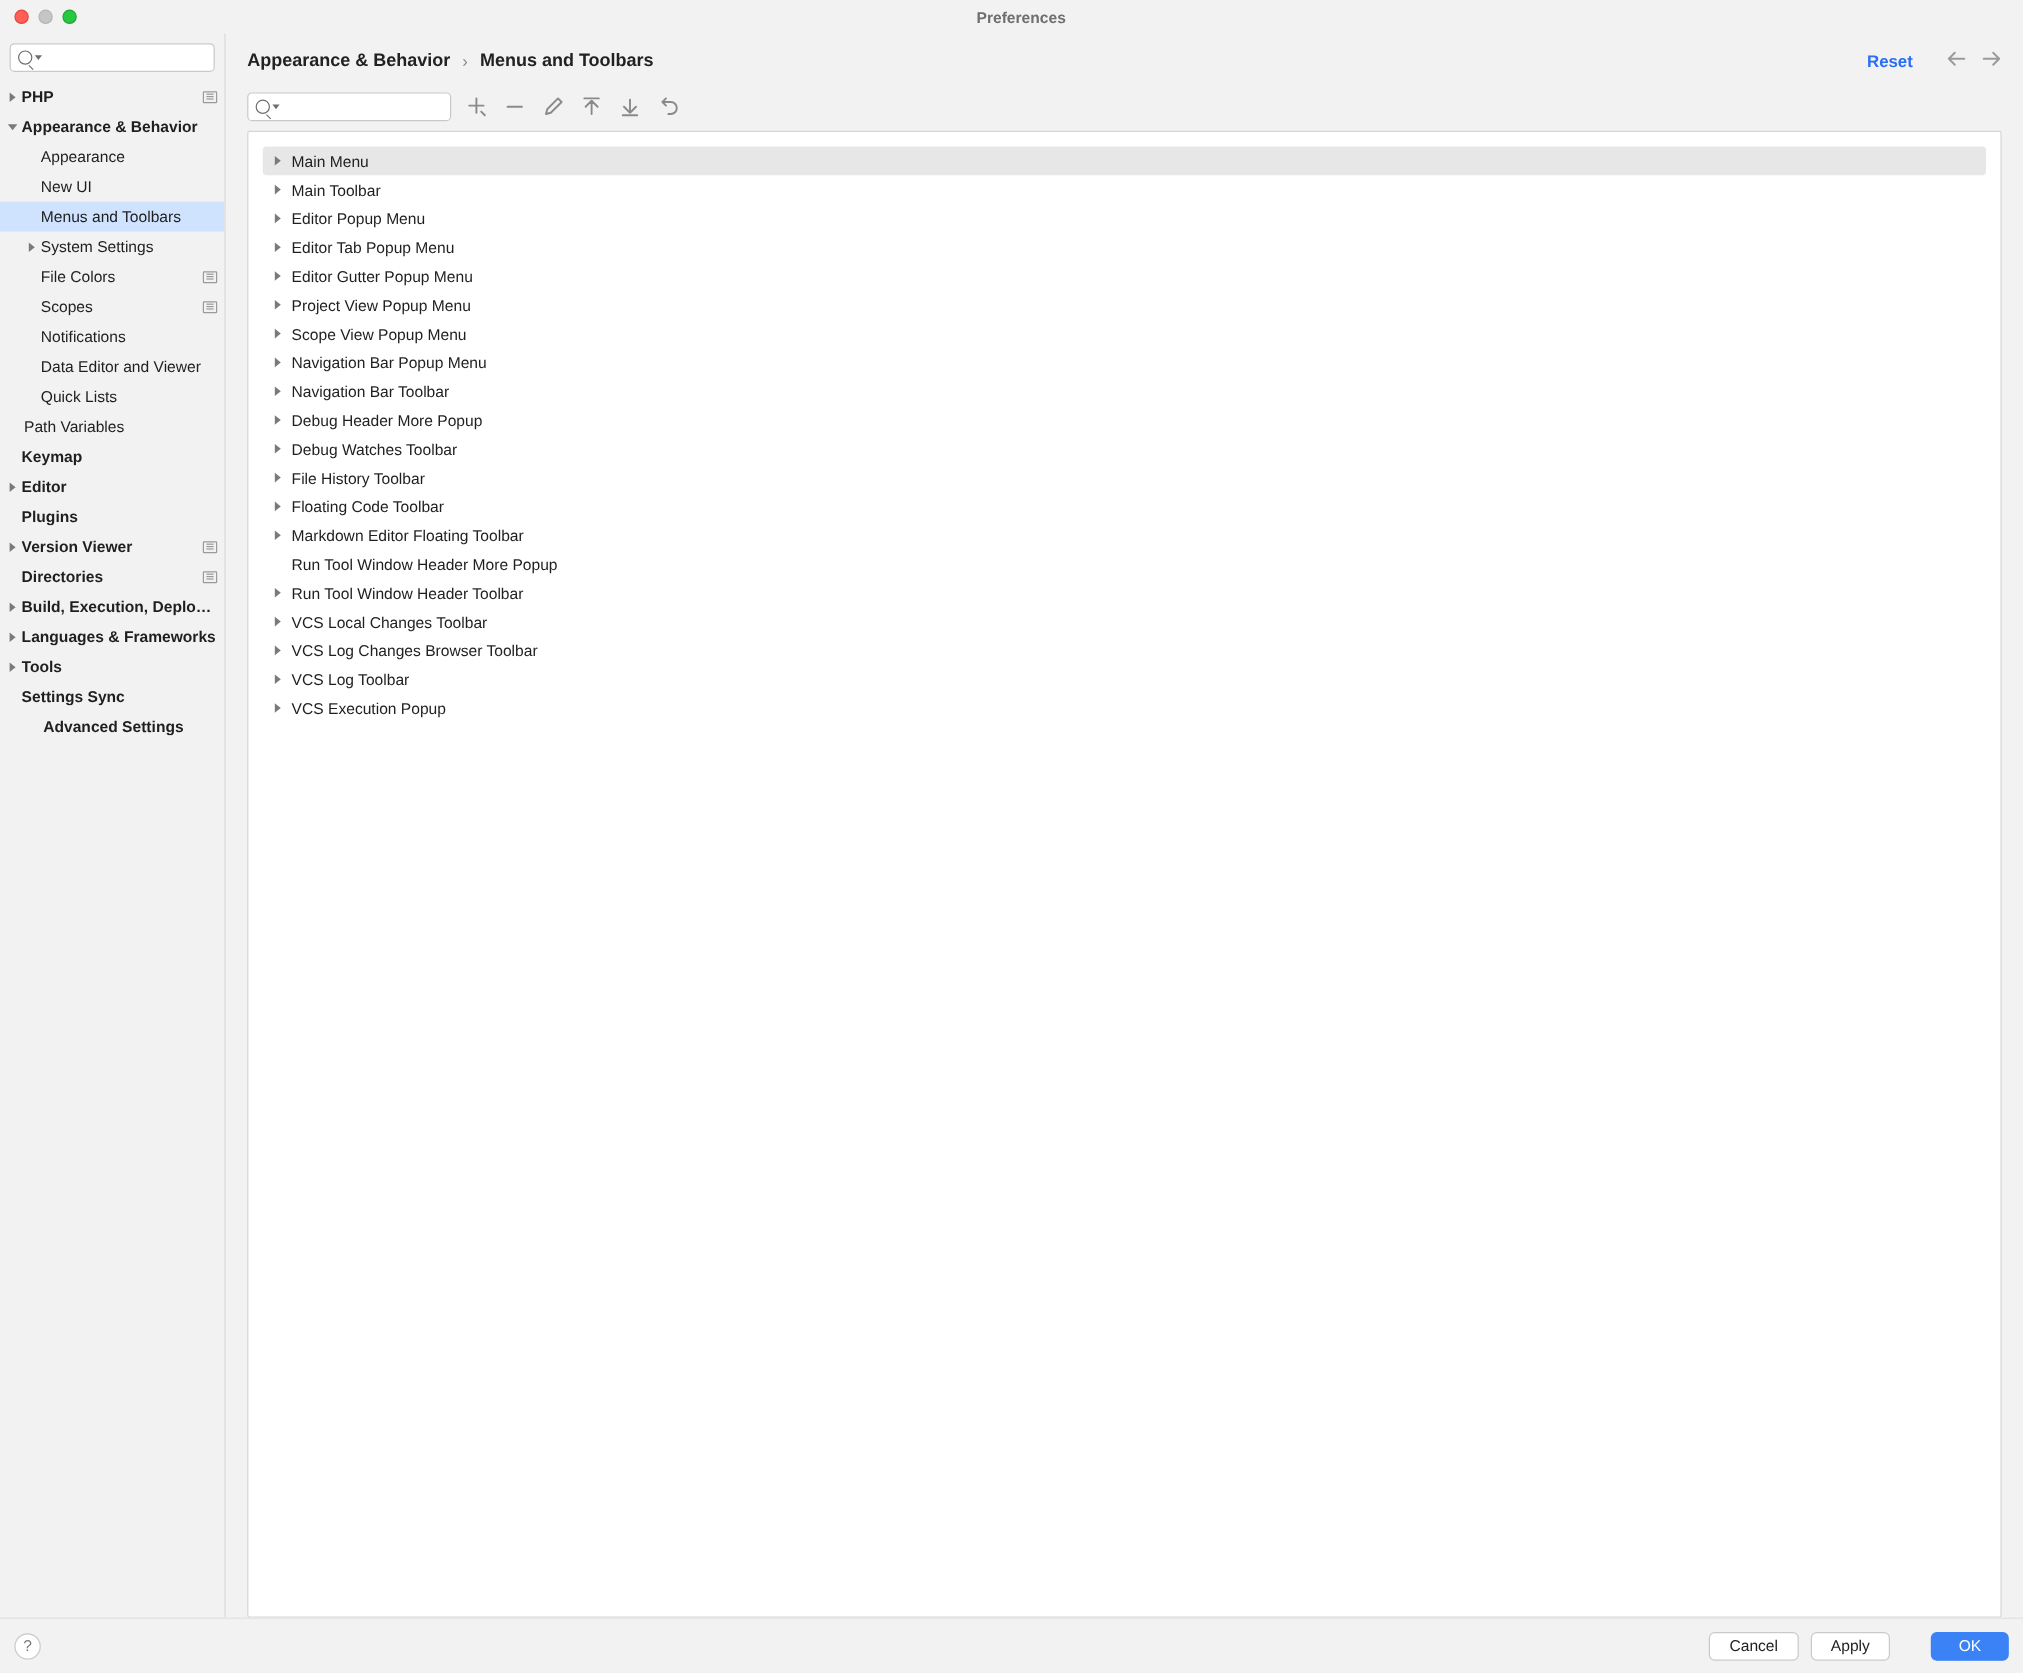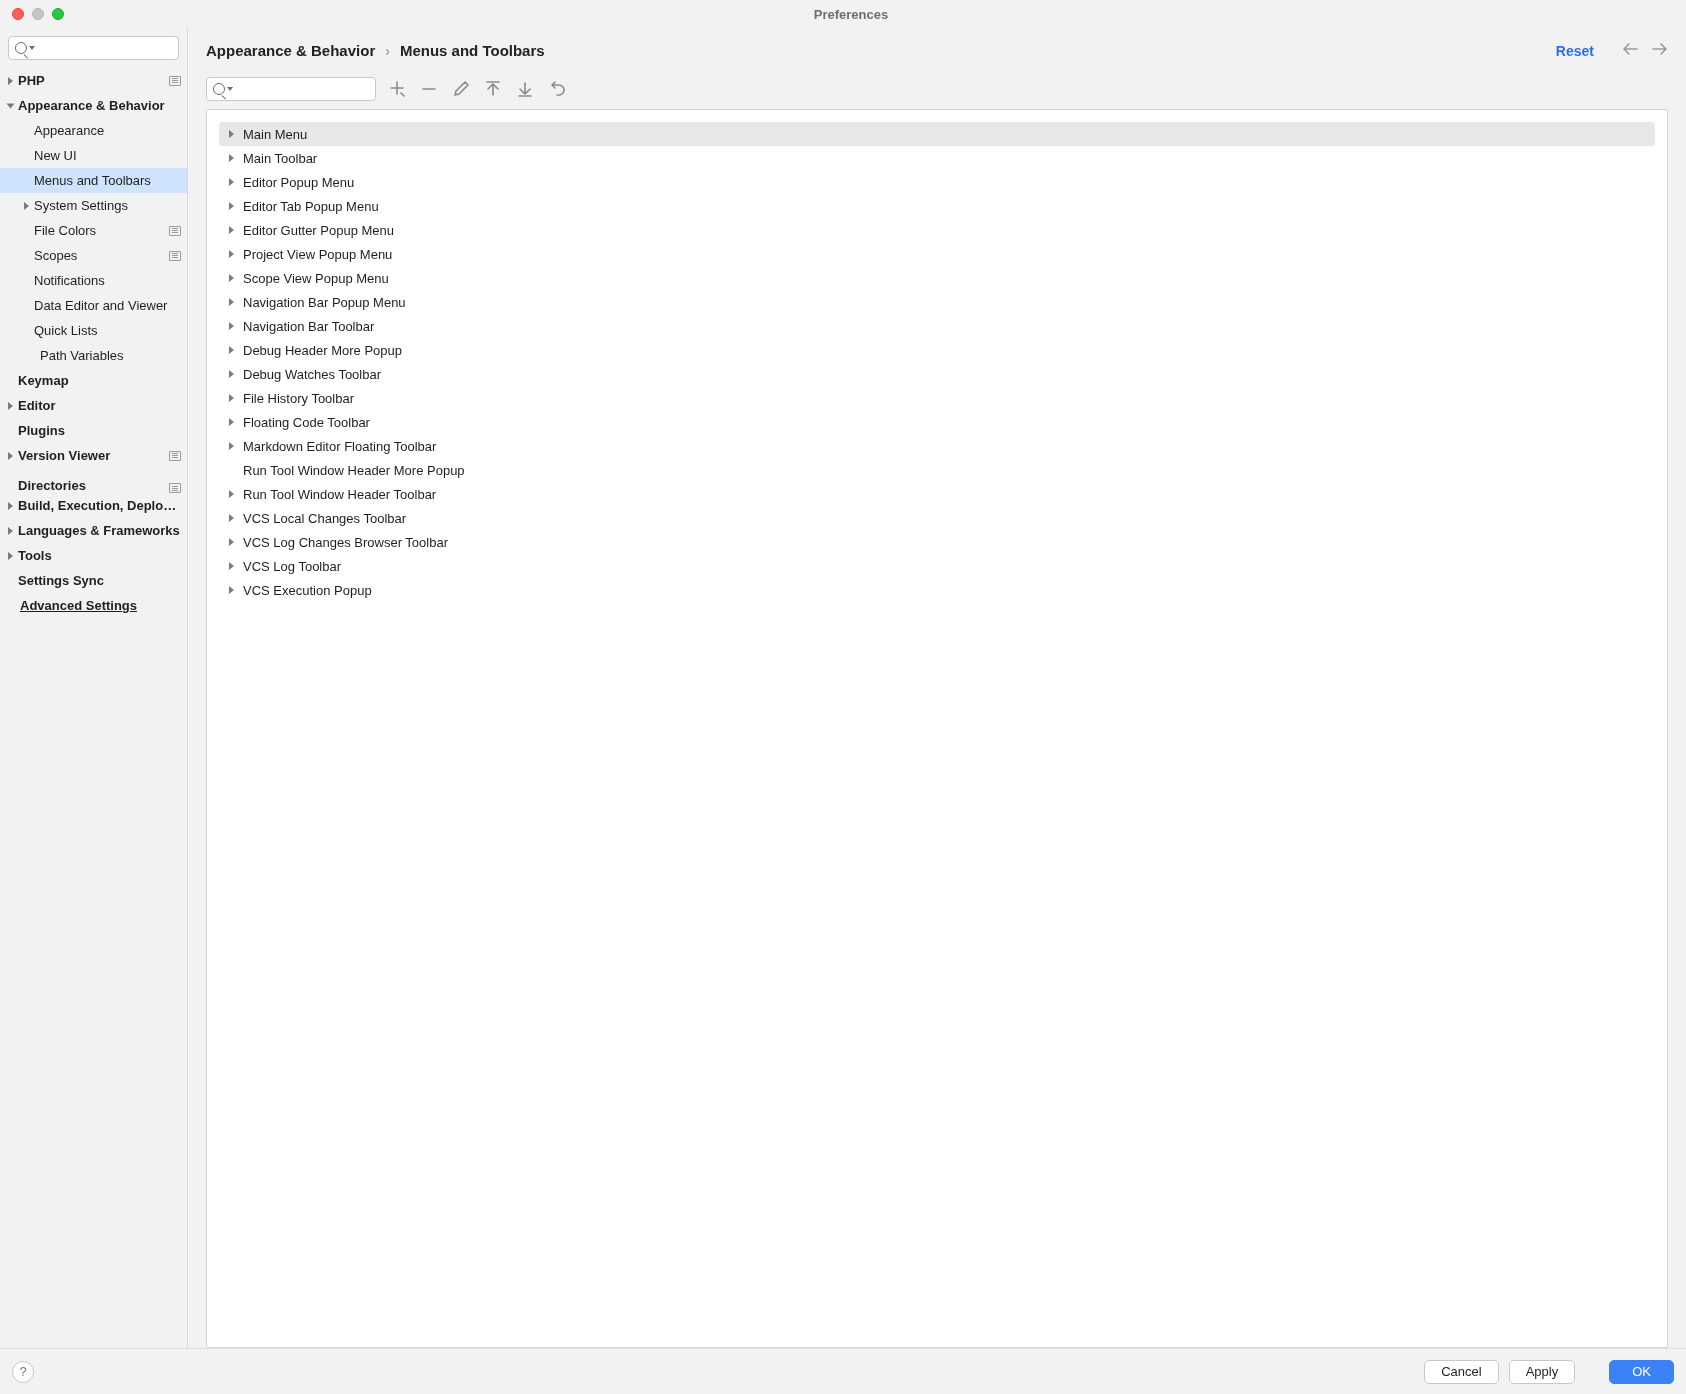--- a/index.html
+++ b/index.html
@@ -348,21 +348,21 @@
             <span class="tree-label">Notifications</span>
           </div>
           <div class="tree-row" style="padding-left: 18px;">
             <span class="arrow-cell"></span>
             <span class="tree-label">Data Editor and Viewer</span>
           </div>
           <div class="tree-row" style="padding-left: 18px;">
             <span class="arrow-cell"></span>
             <span class="tree-label">Quick Lists</span>
           </div>
-          <div class="tree-row" style="padding-left: 24px;">
+          <div class="tree-row" style="padding-left: 4px;">
             <span class="arrow-cell"></span>
             <span class="tree-label">Path Variables</span>
           </div>
           <div class="tree-row" style="padding-left: 2px;">
             <span class="arrow-cell"></span>
             <span class="tree-label bold">Keymap</span>
           </div>
           <div class="tree-row" style="padding-left: 2px;">
             <span class="arrow-cell">
               <span class="chev"></span>
@@ -373,21 +373,21 @@
             <span class="arrow-cell"></span>
             <span class="tree-label bold">Plugins</span>
           </div>
           <div class="tree-row" style="padding-left: 2px;">
             <span class="arrow-cell">
               <span class="chev"></span>
             </span>
             <span class="tree-label bold">Version Viewer</span>
             <span class="badge-right"></span>
           </div>
-          <div class="tree-row" style="padding-left: 2px; align-items: flex-end;">
+          <div class="tree-row" style="padding-left: 2px;">
             <span class="arrow-cell"></span>
             <span class="tree-label bold">Directories</span>
             <span class="badge-right"></span>
           </div>
           <div class="tree-row" style="padding-left: 2px;">
             <span class="arrow-cell">
               <span class="chev"></span>
             </span>
             <span class="tree-label bold">Build, Execution, Deployment</span>
           </div>
@@ -400,21 +400,21 @@
           <div class="tree-row" style="padding-left: 2px;">
             <span class="arrow-cell">
               <span class="chev"></span>
             </span>
             <span class="tree-label bold">Tools</span>
           </div>
           <div class="tree-row" style="padding-left: 2px;">
             <span class="arrow-cell"></span>
             <span class="tree-label bold">Settings Sync</span>
           </div>
-          <div class="tree-row" style="padding-left: 4px; text-decoration: underline;">
+          <div class="tree-row" style="padding-left: 20px;">
             <span class="arrow-cell"></span>
             <span class="tree-label bold">Advanced Settings</span>
           </div>
         </div>
     </div>
 
     <div class="main">
 
       <div class="crumb-row">
         <span class="crumb">Appearance &amp; Behavior</span>

